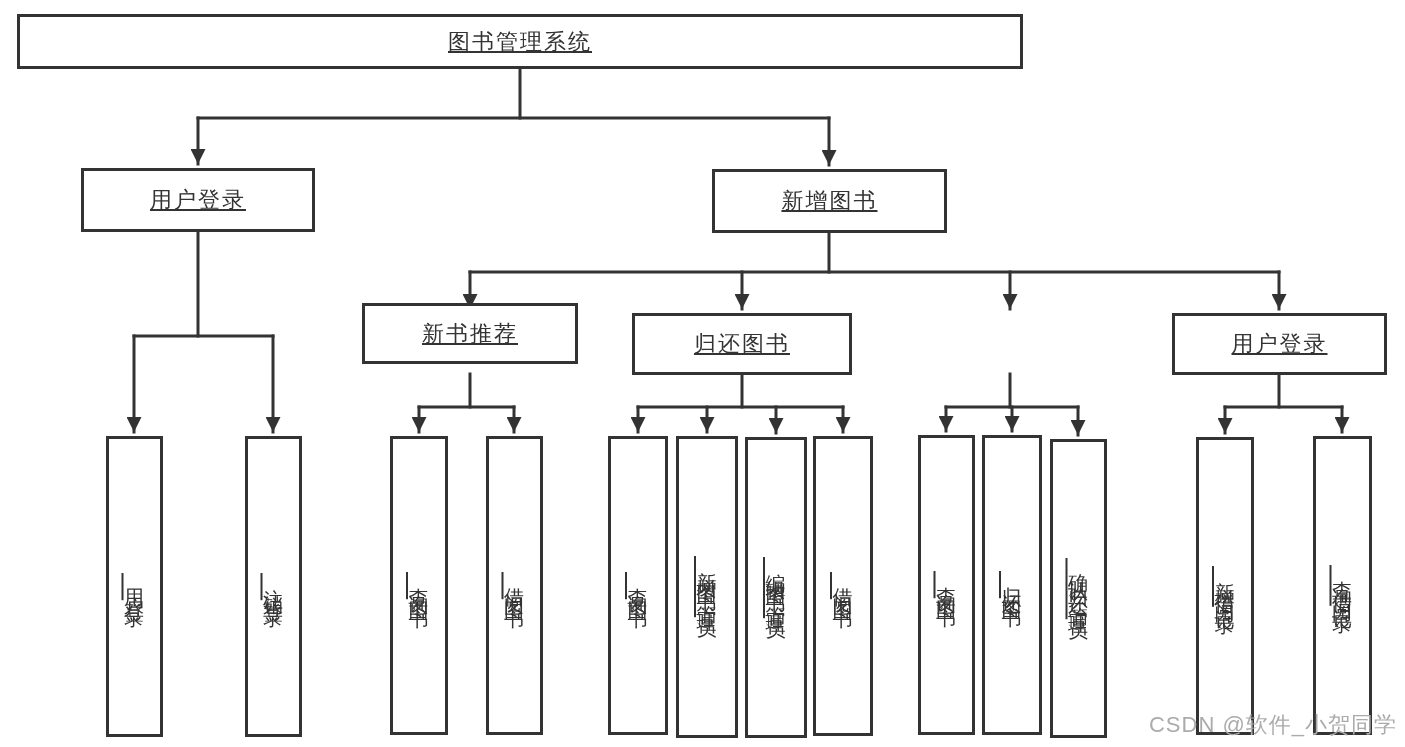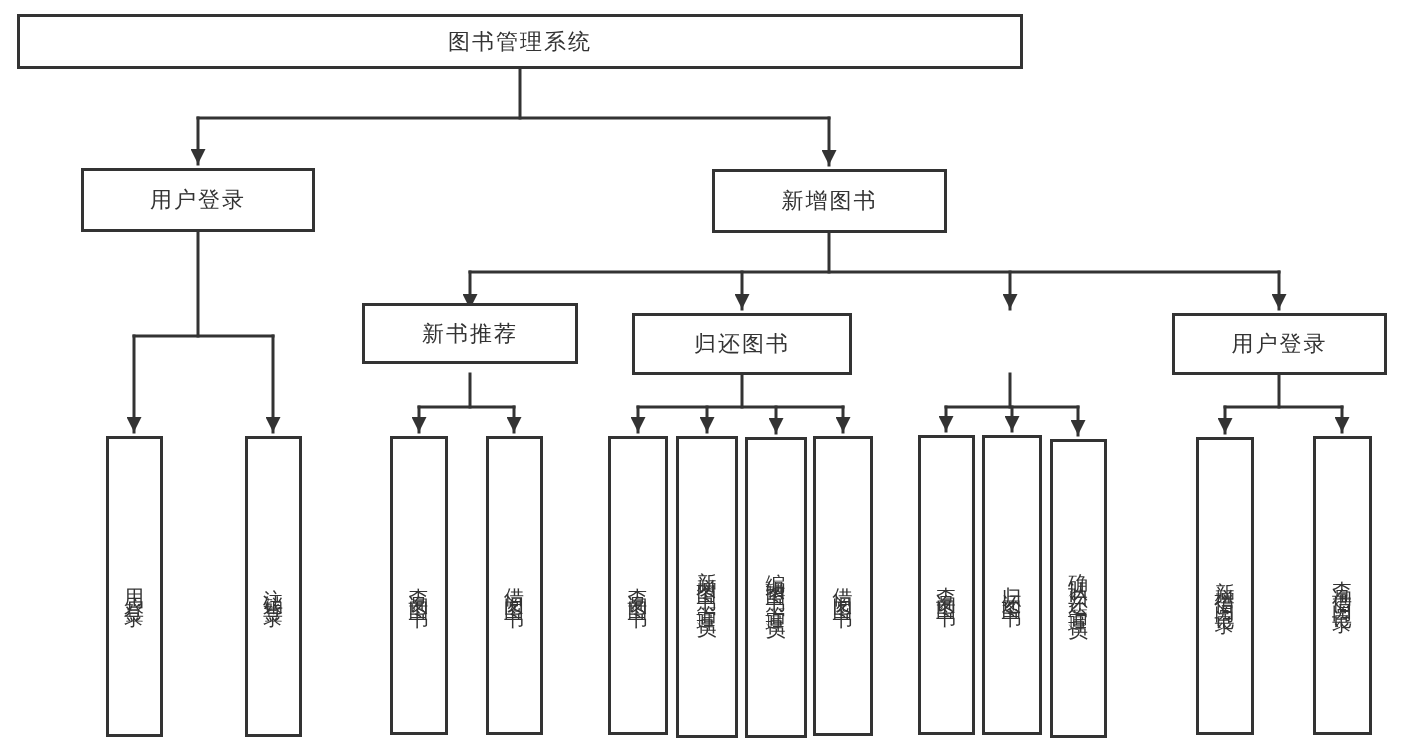--- a/index.html
+++ b/index.html
@@ -25,20 +25,21 @@
   }
   .node{
     position:absolute;
     box-sizing:border-box;
     border:3px solid var(--line);
     background:#ffffff;
     display:flex;
     align-items:center;
     justify-content:center;
     color:var(--text);
+    text-decoration:underline;
   }
   .node.h .lbl{
     font-size:22px;
     letter-spacing:2px;
     white-space:nowrap;
   }
   .node.v .lbl{
     writing-mode:vertical-rl;
     text-orientation:mixed;
     font-size:20px;
@@ -182,14 +183,15 @@
     <span class="lbl">确认归还（管理员）</span>
   </div>
 
   <div class="node v" style="left:1196px;top:437px;width:58px;height:298px">
     <span class="lbl">新增借阅记录</span>
   </div>
   <div class="node v" style="left:1313px;top:436px;width:59px;height:299px">
     <span class="lbl">查询借阅记录</span>
   </div>
 
+  <div class="watermark">CSDN @软件_小贺同学</div>
 
 </div>
 
 </body></html>

